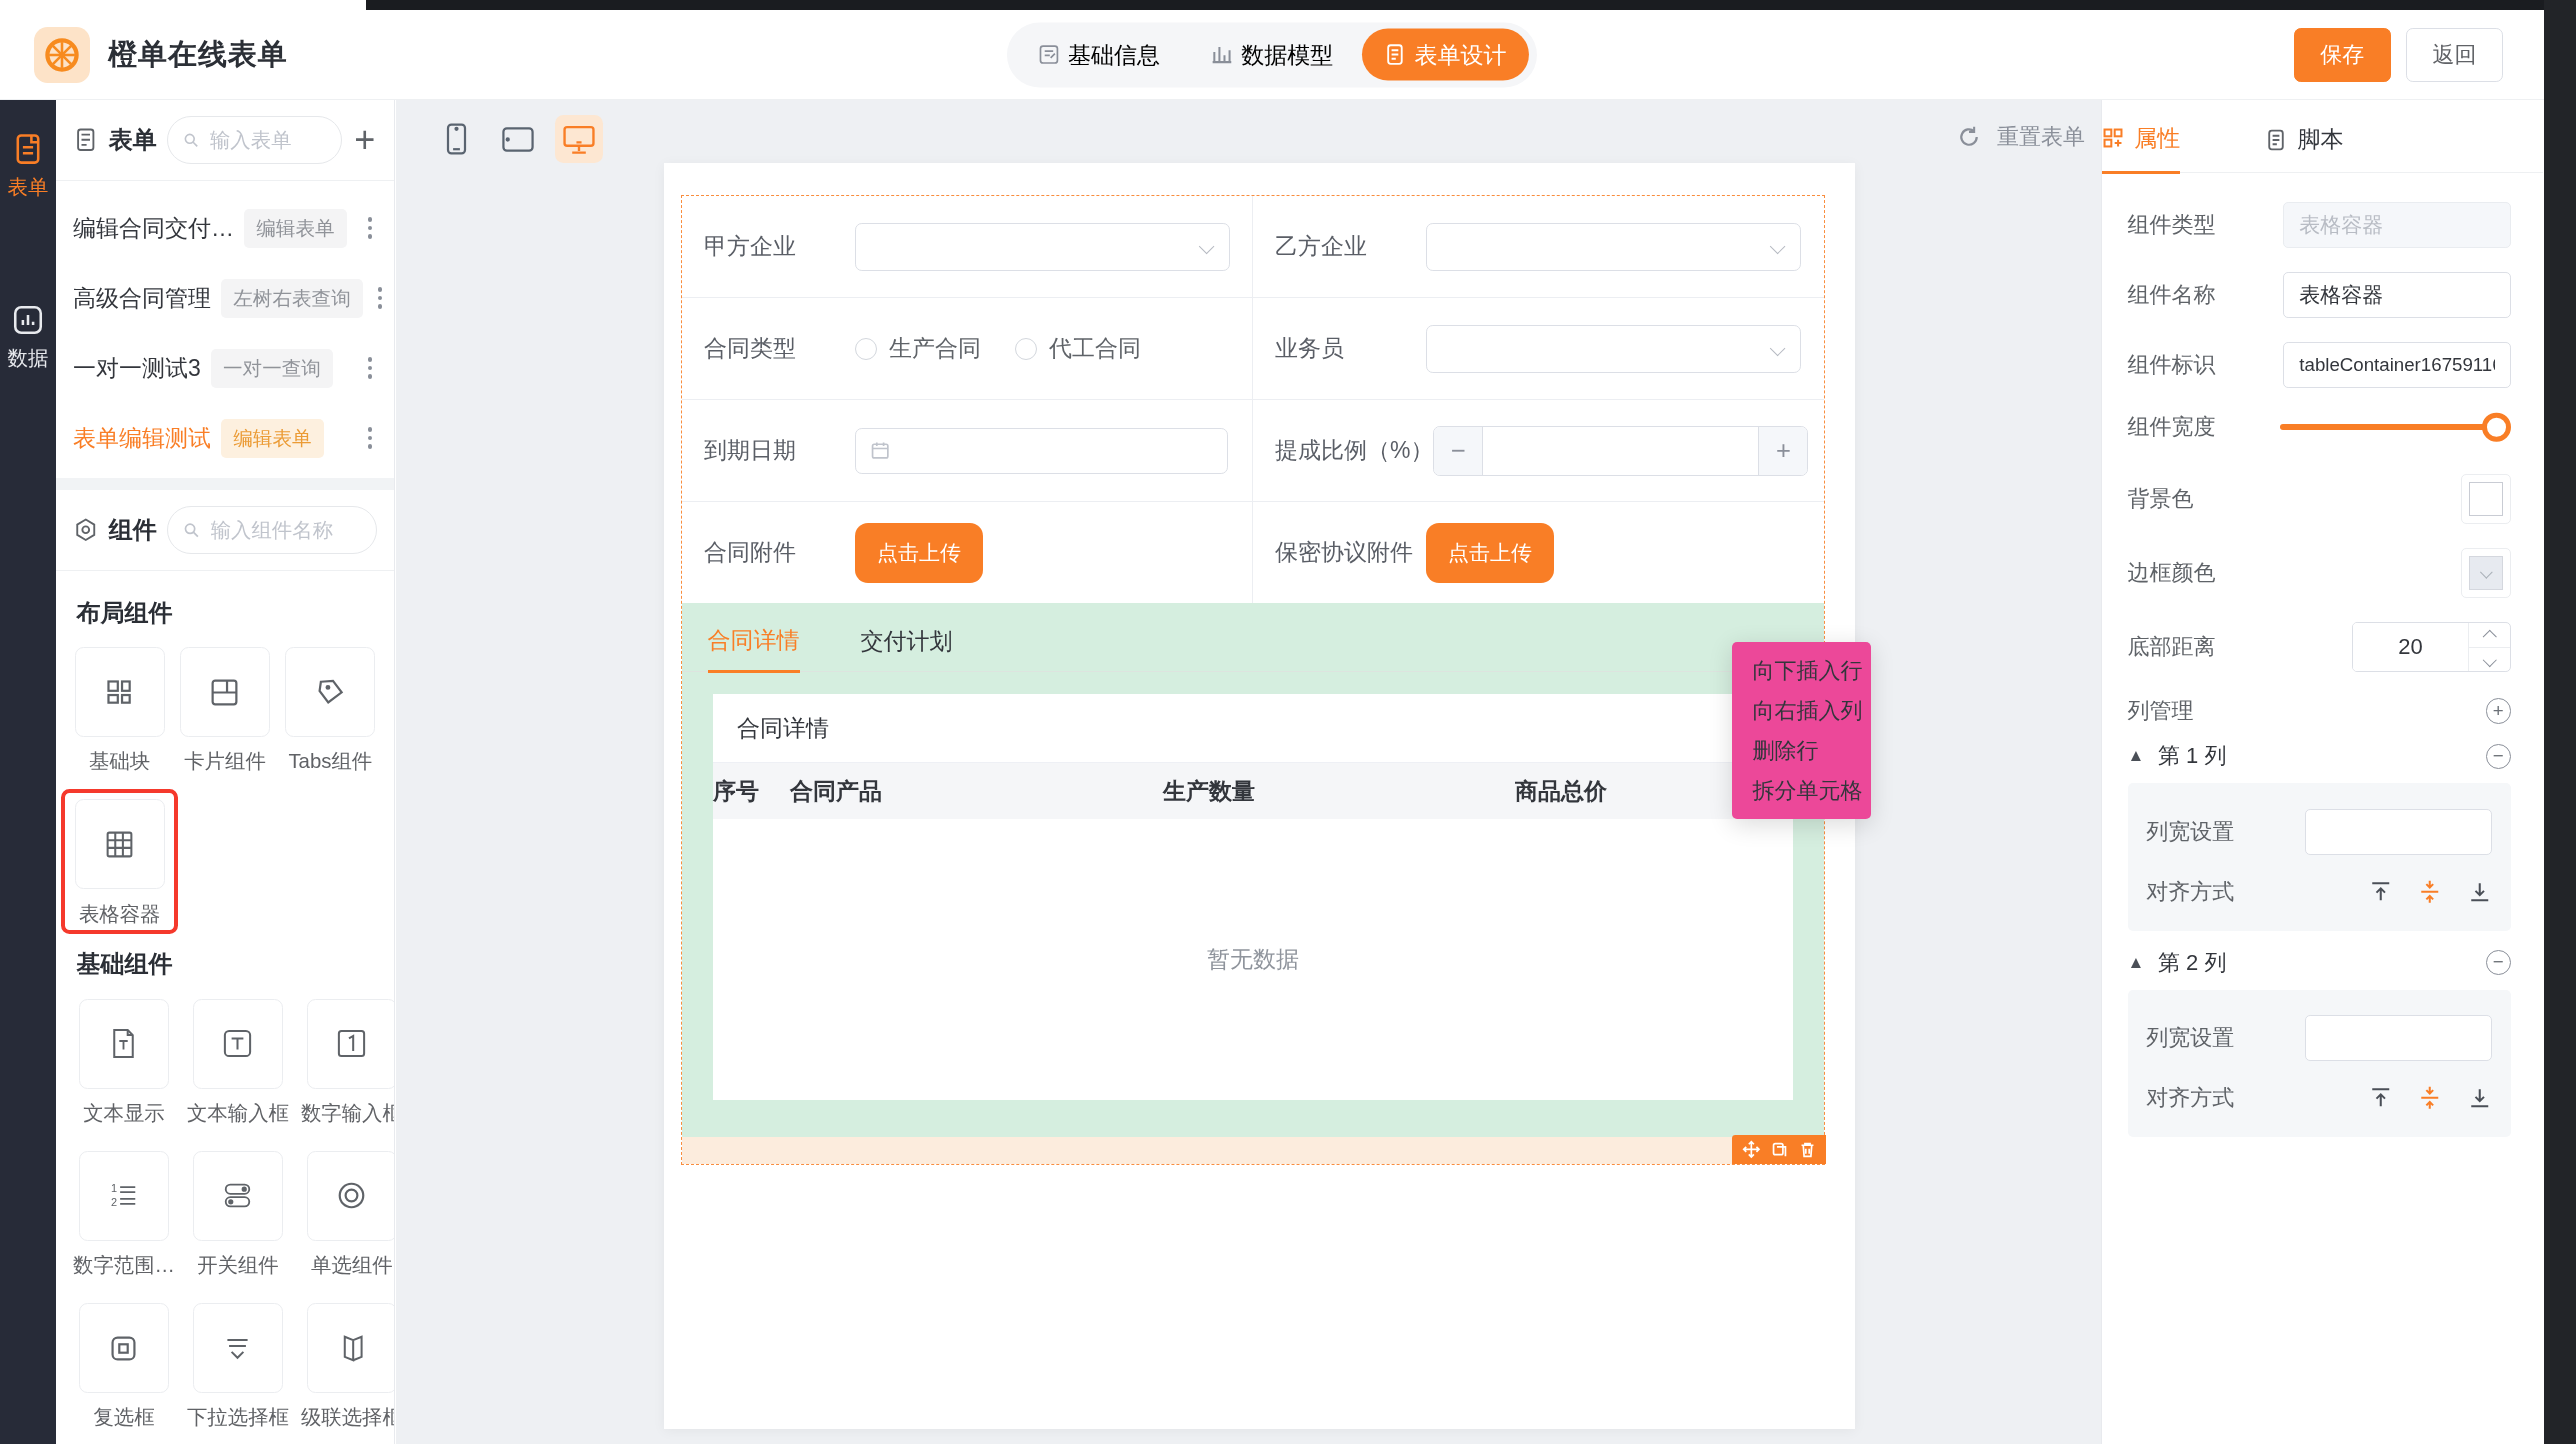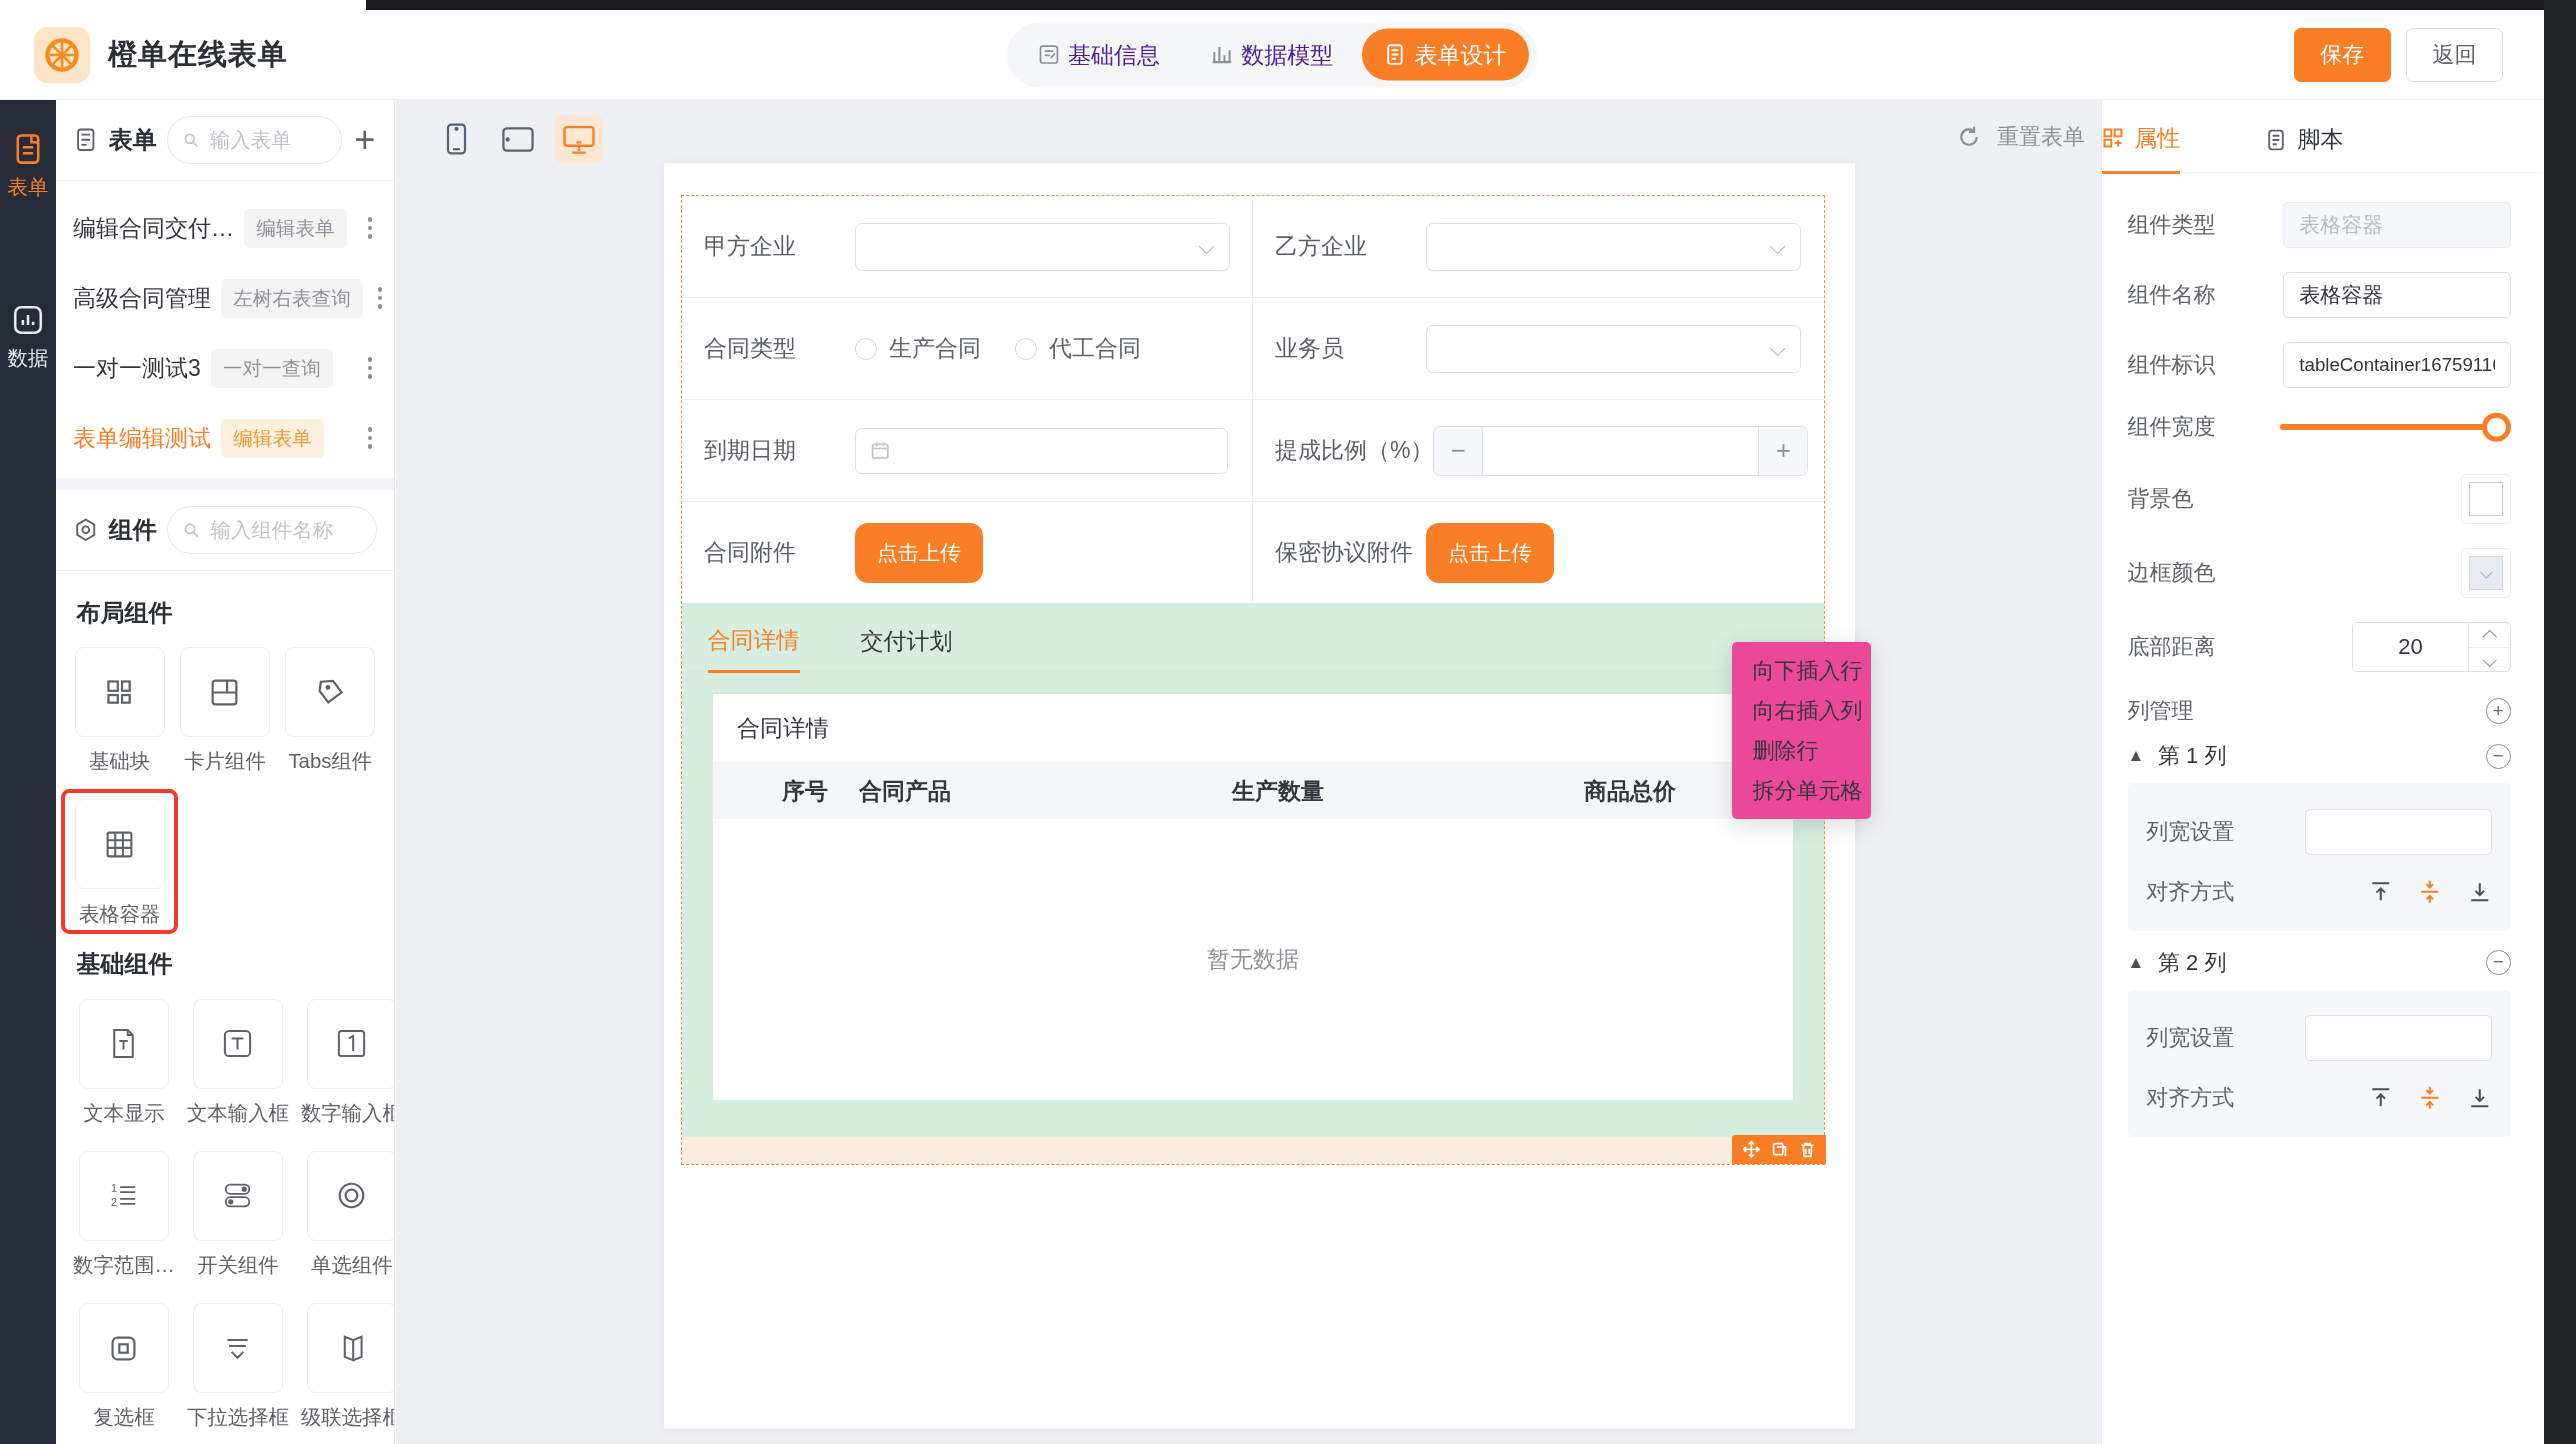--- a/index.html
+++ b/index.html
@@ -9,21 +9,21 @@
   
   .top-strip{position:absolute;left:366px;top:0;width:2178px;height:10.2px;background:#1a1c20;}
   .right-strip{position:absolute;left:2544px;top:0;width:32px;height:1445px;background:#222428;}
 
   
   .app-header{position:absolute;left:0;top:10.2px;width:2544px;height:90px;background:#fff;border-bottom:0.9px solid #eef0f2;box-sizing:border-box;display:flex;align-items:center;}
   .brand{display:flex;align-items:center;gap:18.7px;padding-left:25.5px;margin-left:8px;}
   .logo{width:56px;height:56px;border-radius:13.6px;background:#fde3c8;display:flex;align-items:center;justify-content:center;}
   .app-title{font-size:29px;font-weight:bold;color:#2b2f36;letter-spacing:0.9px;}
   .center-nav{position:absolute;left:50%;top:50%;transform:translate(-50%,-50%);background:#f5f6f8;border-radius:850px;display:flex;align-items:center;padding:6.8px 8.5px;gap:6.8px;}
-  .nav-item{display:flex;align-items:center;gap:8.5px;font-size:23px;color:#4c1d95;padding:10.2px 22px;border-radius:850px;white-space:nowrap;}
+  .nav-item{display:flex;align-items:center;gap:8.5px;font-size:23px;color:#000000;padding:10.2px 22px;border-radius:850px;white-space:nowrap;}
   .nav-item.active{background:#f97e26;color:#fff;}
   .nav-item svg{flex:0 0 auto;}
   .header-actions{position:absolute;right:41px;top:50%;transform:translateY(-50%);display:flex;gap:15.3px;}
   .btn{font-size:22px;border-radius:6.8px;padding:11px 25.5px;cursor:pointer;white-space:nowrap;}
   .btn-primary{background:#f97e26;color:#fff;border:0.9px solid #f97e26;}
   .btn-plain{background:#fff;color:#606266;border:0.9px solid #dcdfe6;}
 
   
   .rail{position:absolute;left:0;top:100px;width:56px;height:1344px;background:#272b38;}
   .rail-item{display:flex;flex-direction:column;align-items:center;gap:6.8px;margin-top:32px;cursor:pointer;}
@@ -84,21 +84,21 @@
   .upload-btn{background:#f97e26;color:#fff;font-size:21px;border-radius:13px;padding:16px 22px;cursor:pointer;white-space:nowrap;}
   .green-zone{flex:1;background:#d5eedf;display:flex;flex-direction:column;min-height:0;}
   .gz-tabs{display:flex;align-items:flex-end;gap:61px;padding:22px 25.5px 0 25.5px;border-bottom:1.7px solid #dde4df;}
   .gz-tab{font-size:23px;padding-bottom:13.6px;cursor:pointer;white-space:nowrap;}
   .gz-tab.active{color:#f97e26;border-bottom:3.4px solid #f97e26;margin-bottom:-1.7px;}
   .gz-tab.plain{color:#33363c;}
   .sub-card{flex:1;margin:22px 31px 0 31px;background:#fff;display:flex;flex-direction:column;min-height:0;}
   .sub-card .card-title{font-size:23px;color:#33363c;padding:18.7px 24px;border-bottom:0.9px solid #eef0f5;}
   .theader{display:flex;align-items:center;height:56px;background:#f5f6f8;font-size:23px;color:#33363c;font-weight:bold;}
   .th{white-space:nowrap;}
-  .th.c1{width:77px;padding-left:33px;margin-left:36px;}
+  .th.c1{width:77px;padding-left:0;}
   .th.c2{width:373px;}
   .th.c3{width:352px;}
   .tbody{flex:1;display:flex;align-items:center;justify-content:center;font-size:23px;color:#8f949c;}
   .gz-pad{height:37px;flex:0 0 auto;}
   .peach-strip{height:27px;background:#fcecdd;flex:0 0 auto;position:relative;}
   .sel-badge{position:absolute;right:-1.7px;top:-1.7px;height:29px;background:#f97e26;display:flex;align-items:center;gap:10.2px;padding:0 10.2px;border-radius:3.4px 0 0 0;}
   .ctx-menu{position:absolute;left:1336px;top:542px;width:139px;background:#ec4899;border-radius:5.1px;box-shadow:0 5.1px 24px rgba(0,0,0,.14);padding:8.5px 0;z-index:5;}
   .ctx-item{height:40px;display:flex;align-items:center;padding-left:20.4px;font-size:22px;color:#33363c;cursor:pointer;white-space:nowrap;}
 
   

